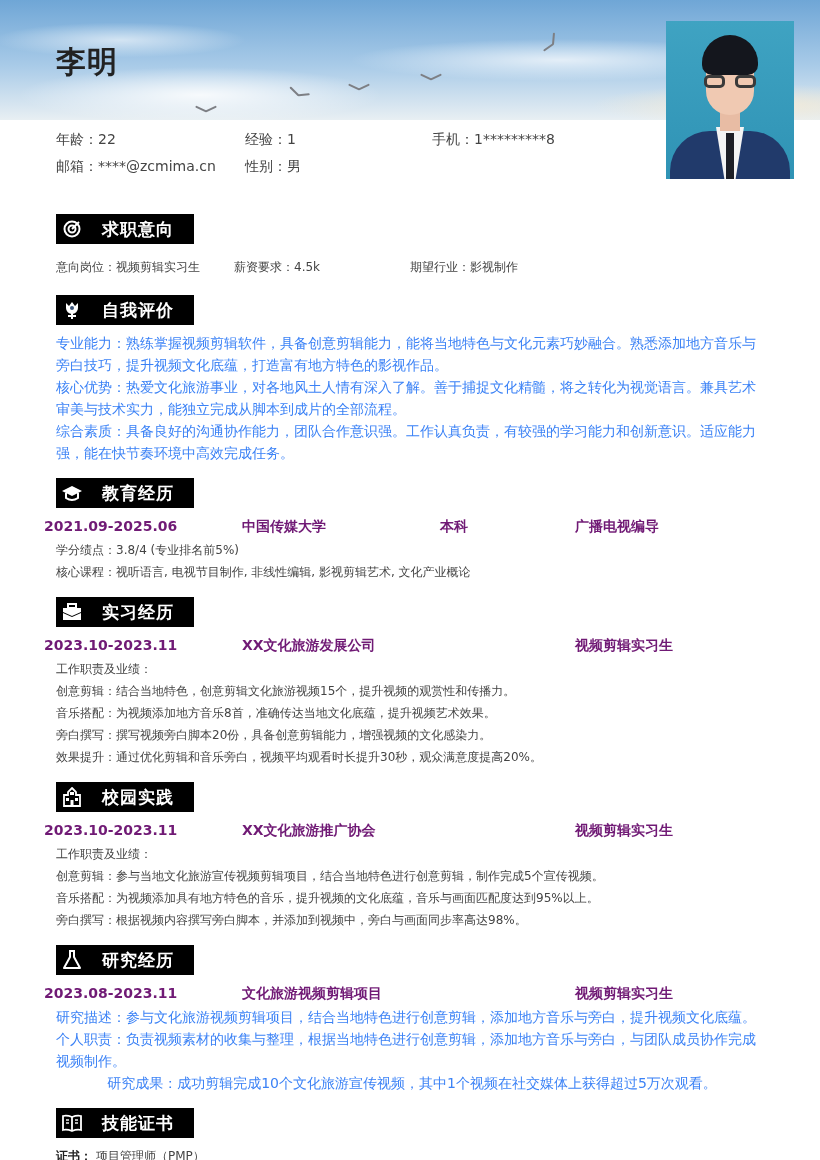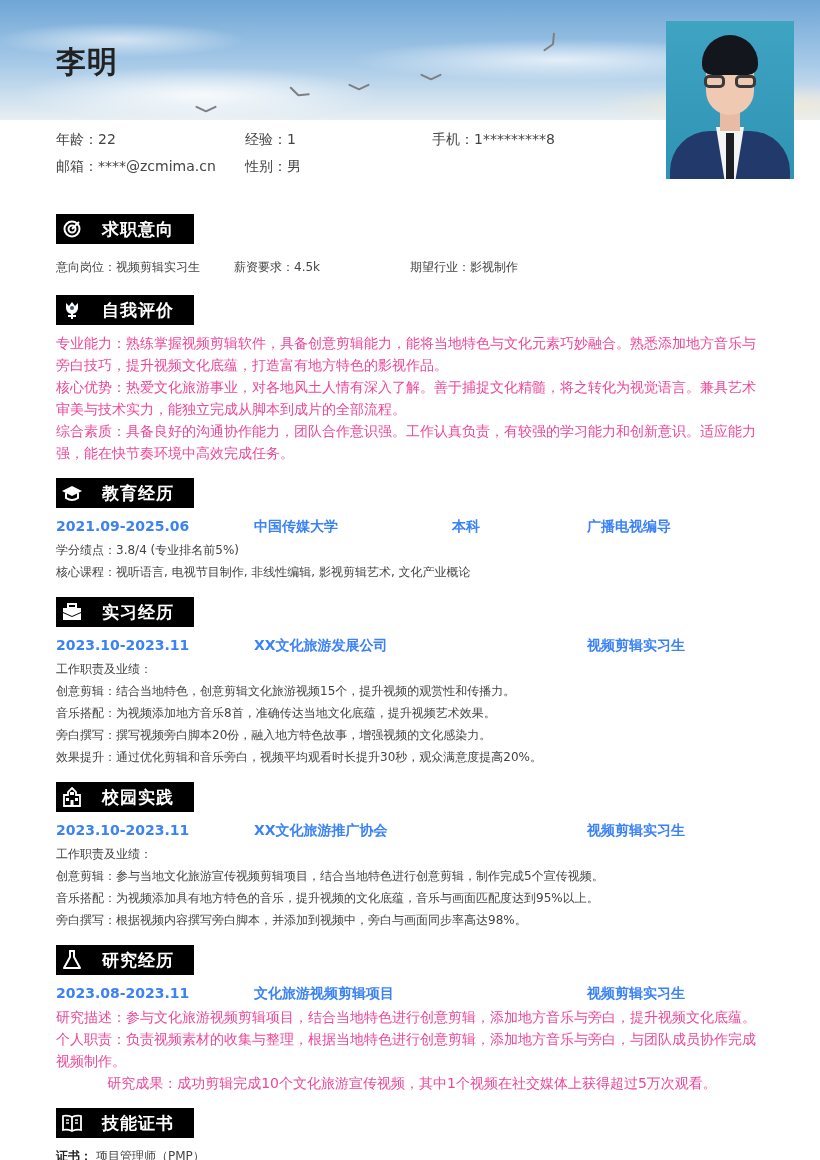--- a/index.html
+++ b/index.html
@@ -47,22 +47,22 @@
     .info { position: absolute; font-size: 14px; color: #444; }
 
     .sec-head {
       position: absolute; left: 56px; width: 138px; height: 30px; background: #000000; color: #fff;
       display: flex; align-items: center;
     }
     .sec-head .ico { width: 28px; height: 30px; display: flex; align-items: center; justify-content: center; margin-left: 2px; }
     .sec-head .ttl { font-size: 17px; font-weight: bold; margin-left: 16px; letter-spacing: 1px; }
 
     .line { position: absolute; left: 56px; font-size: 12px; color: #444; white-space: nowrap; line-height: 22px; }
-    .para { position: absolute; left: 56px; width: 712px; font-size: 14px; color: #ec4899; line-height: 22px; }
-    .row { position: absolute; left: 56px; width: 712px; height: 22px; font-size: 14px; font-weight: bold; color: #3b82f6; line-height: 22px; text-decoration: underline; }
+    .para { position: absolute; left: 56px; width: 712px; font-size: 14px; color: #3b82f6; line-height: 22px; }
+    .row { position: absolute; left: 44px; width: 712px; height: 22px; font-size: 14px; font-weight: bold; color: #701a75; line-height: 22px; text-decoration: underline; }
     .row span { position: absolute; top: 0; white-space: nowrap; }
     .b { font-weight: bold; color: #222; }
   </style>
 </head>
 <body>
 
 <div class="banner">
   <div class="bird" style="left:195px;top:104px;"></div>
   <div class="bird" style="left:288px;top:88px;transform:rotate(20deg);"></div>
   <div class="bird" style="left:348px;top:82px;"></div>
@@ -159,21 +159,21 @@
   <span class="ttl">实习经历</span>
 </div>
 <div class="row" style="top:634px;">
   <span style="left:0;">2023.10-2023.11</span>
   <span style="left:198px;">XX文化旅游发展公司</span>
   <span style="left:531px;">视频剪辑实习生</span>
 </div>
 <div class="line" style="top:658px;">工作职责及业绩：</div>
 <div class="line" style="top:680px;">创意剪辑：结合当地特色，创意剪辑文化旅游视频15个，提升视频的观赏性和传播力。</div>
 <div class="line" style="top:702px;">音乐搭配：为视频添加地方音乐8首，准确传达当地文化底蕴，提升视频艺术效果。</div>
-<div class="line" style="top:724px;">旁白撰写：撰写视频旁白脚本20份，融入地方特色故事，增强视频的文化感染力。</div>
+<div class="line" style="top:724px;">旁白撰写：撰写视频旁白脚本20份，具备创意剪辑能力，增强视频的文化感染力。</div>
 <div class="line" style="top:746px;">效果提升：通过优化剪辑和音乐旁白，视频平均观看时长提升30秒，观众满意度提高20%。</div>
 
 <div class="sec-head" style="top:782px;">
   <span class="ico">
     <svg width="20" height="20" viewBox="0 0 20 20">
         <path d="M10 1 L14 5 V8 H18 V19 H2 V8 H6 V5 Z" fill="none" stroke="#fff" stroke-width="1.8"></path>
         <rect x="8" y="5" width="4" height="3" fill="#fff"></rect>
         <rect x="4" y="11" width="3" height="3" fill="#fff"></rect>
         <rect x="13" y="11" width="3" height="3" fill="#fff"></rect>
         <rect x="8.5" y="13" width="3" height="6" fill="#fff"></rect>

